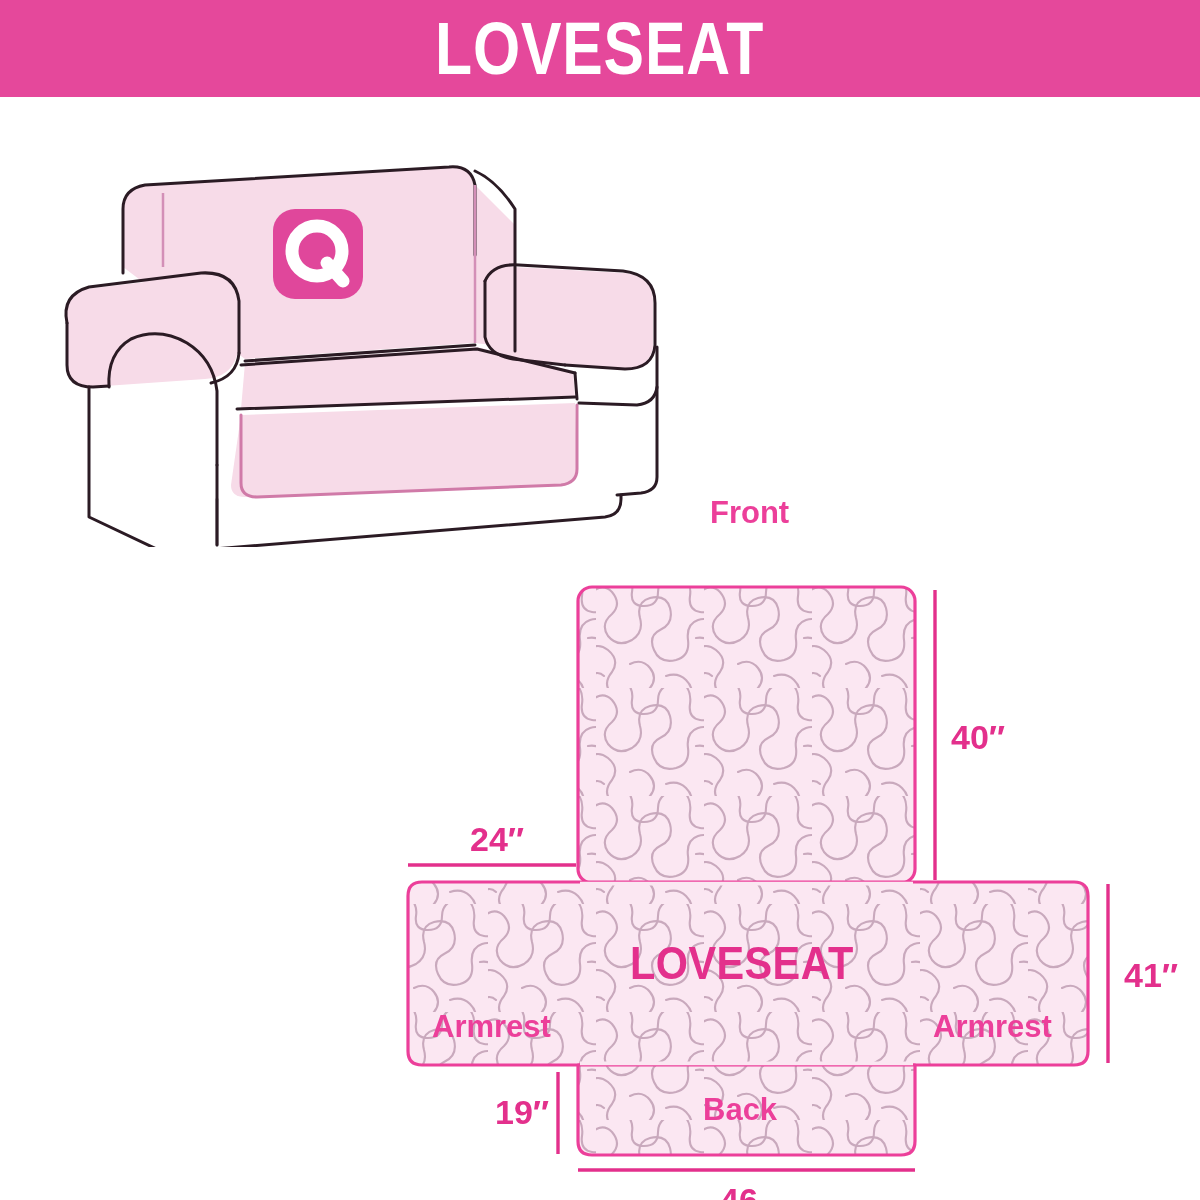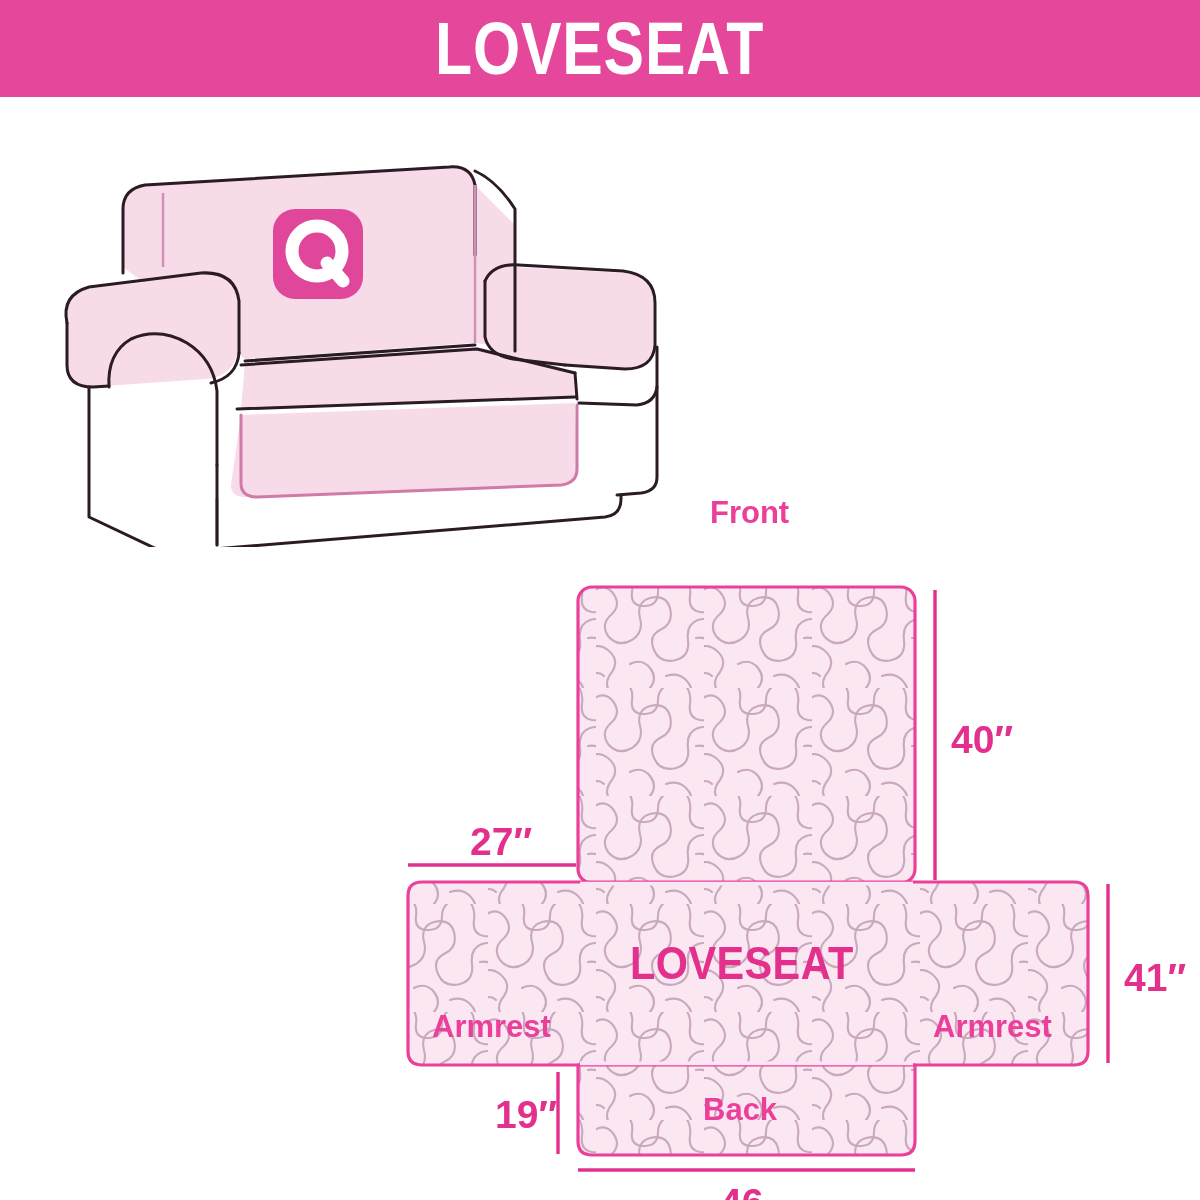--- a/index.html
+++ b/index.html
@@ -65,21 +65,21 @@
     top: 375px;
     width: 820px;
     height: 728px;
   }
 
   .dim-label {
     position: absolute;
     color: #e3308c;
     font-family: "Liberation Sans", sans-serif;
     font-weight: bold;
-    font-size: 39px;
+    font-size: 34px;
     white-space: nowrap;
     letter-spacing: 0px;
   }
   .panel-label {
     position: absolute;
     color: #ec3f9a;
     font-family: "Liberation Sans", sans-serif;
     font-weight: bold;
     font-size: 31px;
     white-space: nowrap;
@@ -222,21 +222,21 @@
 
     <div class="panel-label" style="left:553px; top:537px;">Armrest</div>
 
     <div class="panel-label" style="left:323px; top:620px;">Back</div>
 
     <div id="cover-center-title" style="left:250px; top:464px;">LOVESEAT</div>
 
     
     <div class="dim-label" style="left:571px; top:246px;">40″</div>
 
-    <div class="dim-label" style="left:90px; top:348px;">27″</div>
+    <div class="dim-label" style="left:90px; top:348px;">24″</div>
 
     <div class="dim-label" style="left:744px; top:484px;">41″</div>
 
     <div class="dim-label" style="left:115px; top:621px;">19″</div>
 
     <div class="dim-label" style="left:340px; top:709px;">46</div>
   </div>
 
 </div>
 

